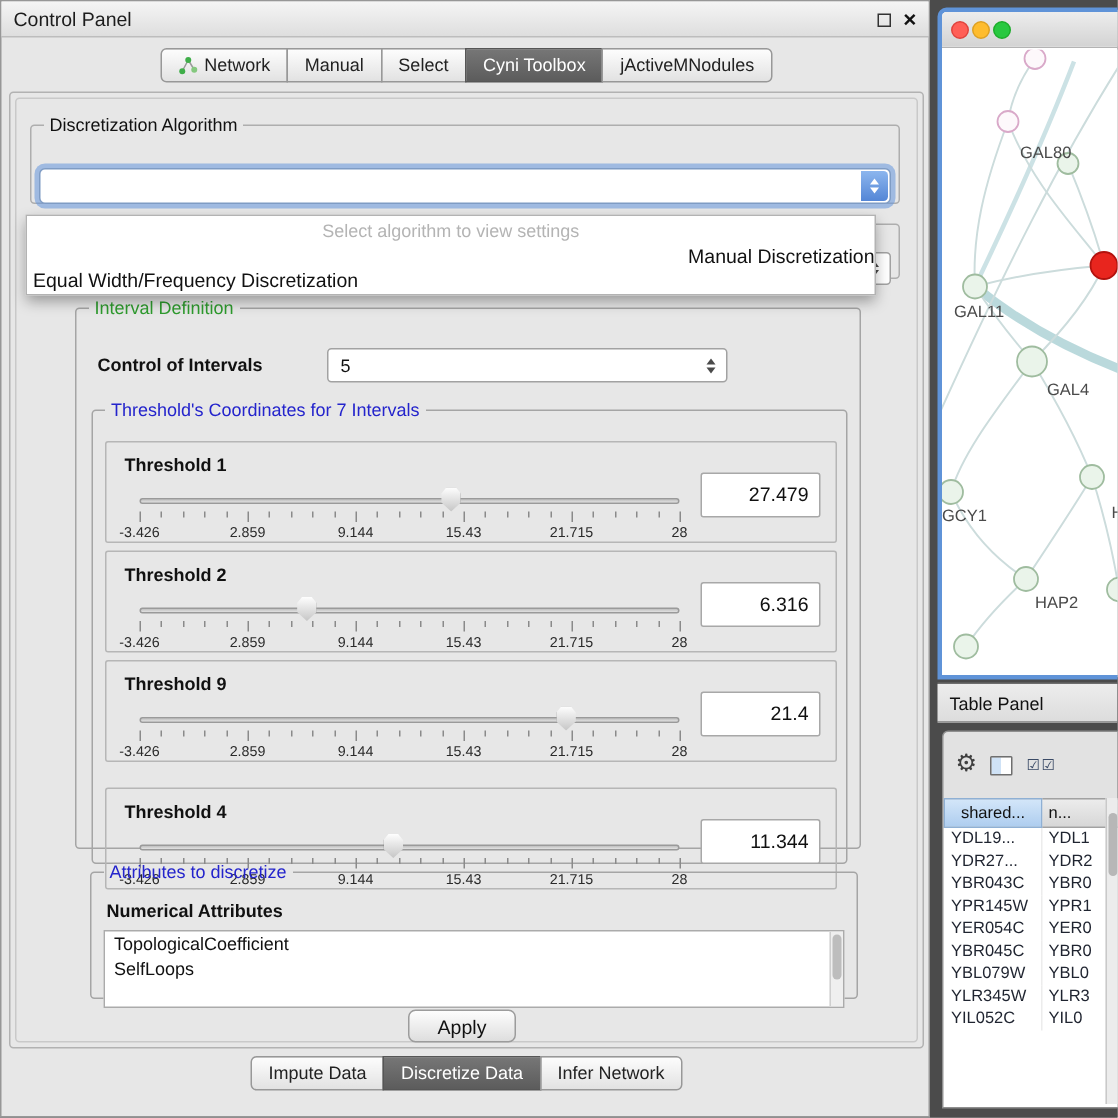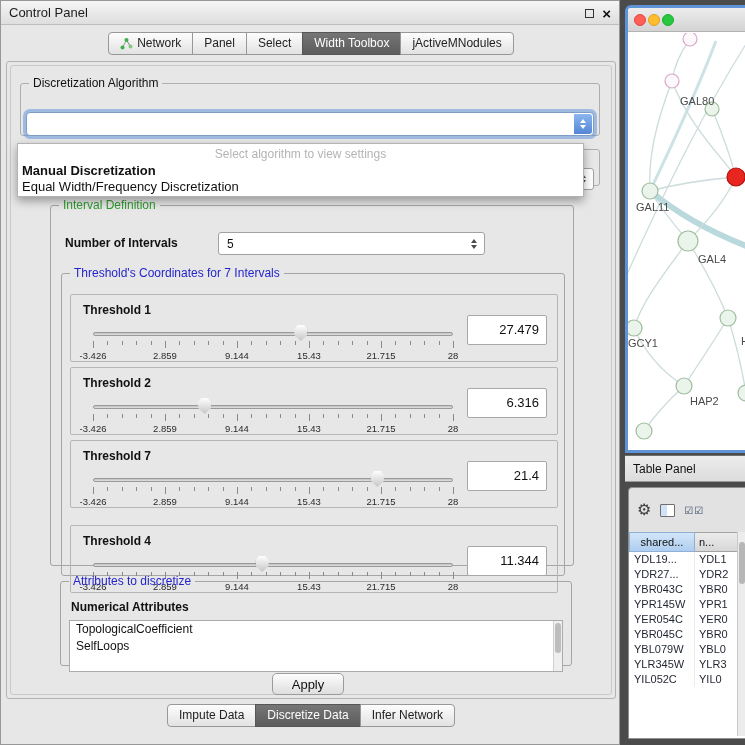--- a/index.html
+++ b/index.html
@@ -45,21 +45,21 @@
   #algo-combo{left:5px;right:5px;top:22px;height:24px;border-color:#7f9cc4;box-shadow:0 0 0 3px rgba(100,150,220,.55);border-radius:4px;}
   #algo-combo .blue-stepper{position:absolute;right:1px;top:1px;bottom:1px;width:18px;border-radius:0 3px 3px 0;background:linear-gradient(#8cb6ee,#5486d6);display:flex;flex-direction:column;justify-content:center;align-items:center;gap:2px;}
   #algo-combo .blue-stepper i{display:block;width:0;height:0;border-left:3.5px solid transparent;border-right:3.5px solid transparent;}
   #algo-combo .blue-stepper .up{border-bottom:4px solid #fff;}
   #algo-combo .blue-stepper .down{border-top:4px solid #fff;}
 
   
   #algo-popup{position:absolute;left:10px;top:81px;width:567px;height:54px;background:#fff;border:1px solid #b3b3b3;box-shadow:0 4px 9px rgba(0,0,0,.35);z-index:60;}
   .popup-placeholder{height:17px;line-height:17px;text-align:center;font-size:12px;color:#b4b4b4;margin-top:2px;}
   .popup-item{height:16px;line-height:16px;font-size:13px;color:#111;padding-left:4px;white-space:nowrap;}
-  .popup-item.bold{font-weight:bold;}
+  .popup-item.bold{font-weight:normal;text-align:right;}
 
   #tabledata-group{left:13px;top:80px;width:580px;height:44px;}
   #tabledata-combo{left:5px;right:5px;top:12px;height:22px;}
 
   #interval-group{left:43px;top:136px;width:524px;height:368px;border-color:#a5a5a5;}
   #num-intervals-label{position:absolute;left:14px;top:24px;font-size:12px;font-weight:bold;color:#111;}
   #num-intervals-combo{left:167px;top:20px;width:267px;height:23px;}
 
   #thresh-group{left:10px;top:54px;width:504px;height:310px;border-color:#a5a5a5;}
   .thresh-panel{position:absolute;left:8px;width:488px;height:68px;border:1px solid #b6b6b6;border-radius:2px;}
@@ -134,27 +134,27 @@
     <div class="tab first">
       <svg class="net-icon" viewBox="0 0 13 13">
         <path d="M2.5,10.5 L6.5,3 L10.5,9.5 M6.5,3 L10.5,9.5" stroke="#9a9a9a" stroke-width="1" fill="none"></path>
         <circle cx="2.5" cy="10.5" r="2" fill="#3fae49"></circle>
           <circle cx="6.5" cy="3" r="2" fill="#3fae49"></circle>
           <circle cx="10.5" cy="9.5" r="2" fill="#84c87e"></circle>
       </svg>
       <span>Network</span>
     </div>
     <div class="tab">
-        <span>Panel</span>
+        <span>Manual</span>
       </div>
     <div class="tab">
         <span>Select</span>
       </div>
     <div class="tab selected">
-        <span>Width Toolbox</span>
+        <span>Cyni Toolbox</span>
       </div>
     <div class="tab last">
         <span>jActiveMNodules</span>
       </div>
   </div>
 
   <div id="main-panel">
 
     <fieldset id="disc-group">
       <legend>Discretization Algorithm</legend>
@@ -178,21 +178,21 @@
         <span class="text">galFiltered.sif default node</span>
         <span class="stepper">
             <i class="up"></i>
             <i class="down"></i>
           </span>
       </div>
     </fieldset>
 
     <fieldset id="interval-group">
       <legend class="green">Interval Definition</legend>
-      <div id="num-intervals-label">Number of Intervals</div>
+      <div id="num-intervals-label">Control of Intervals</div>
       <div class="combo" id="num-intervals-combo">
         <span class="text">5</span>
         <span class="stepper">
             <i class="up"></i>
             <i class="down"></i>
           </span>
       </div>
 
       <fieldset id="thresh-group">
         <legend class="blue">Threshold's Coordinates for 7 Intervals</legend>
@@ -281,21 +281,21 @@
                 <span style="left: 20%;">2.859</span>
                 <span style="left: 40%;">9.144</span>
                 <span style="left: 60%;">15.43</span>
                 <span style="left: 80%;">21.715</span>
                 <span style="left: 100%;">28</span>
               </div>
           </div>
         </div>
 
         <div class="thresh-panel" style="top:160px;">
-          <div class="thresh-label">Threshold 7</div>
+          <div class="thresh-label">Threshold 9</div>
           <div class="value-box">21.4</div>
           <div class="slider">
             <div class="track"></div>
             <div class="thumb" style="left: calc(79% - 6.5px);"></div>
             <div class="ticks">
                 <div class="tick major" style="left: 0%;"></div>
                 <div class="tick" style="left: 4%;"></div>
                 <div class="tick" style="left: 8%;"></div>
                 <div class="tick" style="left: 12%;"></div>
                 <div class="tick" style="left: 16%;"></div>

